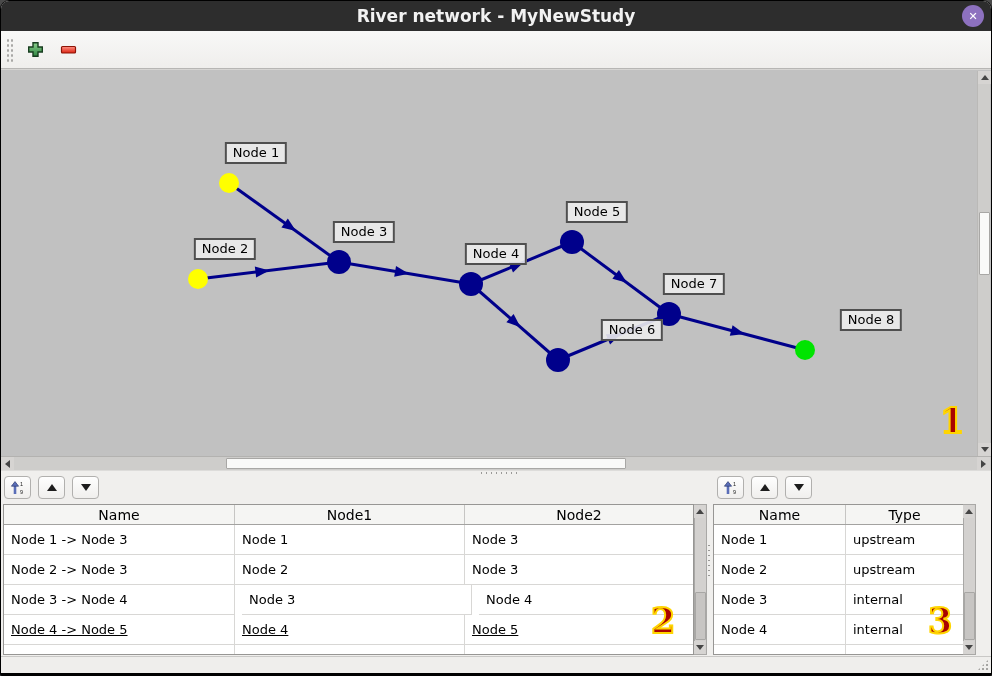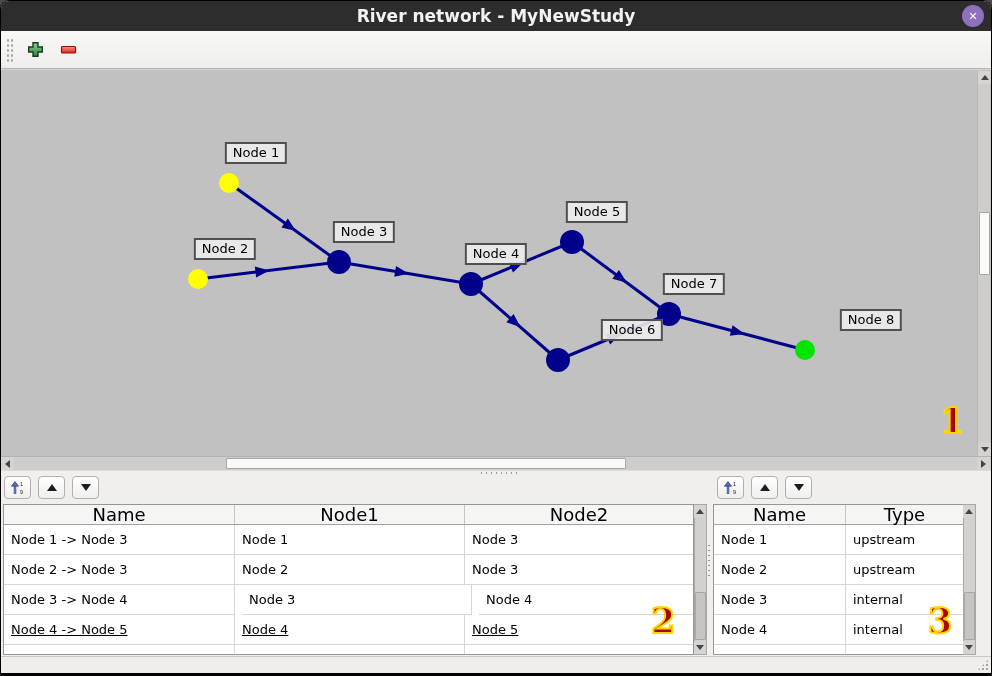--- a/index.html
+++ b/index.html
@@ -45,21 +45,21 @@
   .split-dots-v{position:absolute;left:706px;top:72px;width:5px;height:34px;
     background-image:radial-gradient(circle,#9a9997 0.8px,transparent 1.1px);background-size:4px 5px;}
   .btn-row{position:absolute;top:5px;display:flex;gap:7px;}
   .sq-btn{width:27px;height:23px;border:1px solid #b1b0ae;border-radius:4px;
     background:linear-gradient(#fefefe,#f0efed);display:flex;align-items:center;justify-content:center;padding:0;cursor:pointer;}
   .tri-icon-up{width:0;height:0;border-left:5px solid transparent;border-right:5px solid transparent;border-bottom:7px solid #1d1d1d;}
   .tri-icon-down{width:0;height:0;border-left:5px solid transparent;border-right:5px solid transparent;border-top:7px solid #1d1d1d;}
   
   .dtable{position:absolute;top:33px;height:151px;background:#fff;border:1px solid #97969-4;border:1px solid #979694;display:flex;flex-direction:column;overflow:hidden;}
   .thead{display:grid;height:20px;background:#f5f5f3;border-bottom:1px solid #a3a2a0;flex:0 0 auto;}
-  .th{display:flex;align-items:center;justify-content:center;font-size:18px;border-right:1px solid #c6c5c3;height:19px;cursor:pointer;}
+  .th{display:flex;align-items:center;justify-content:center;font-size:14px;border-right:1px solid #c6c5c3;height:19px;cursor:pointer;}
   .th:last-child{border-right:none;}
   .trow{display:grid;height:30px;flex:0 0 auto;}
   .td{line-height:29px;padding:0 7px;font-size:13px;border-right:1px solid #d8d7d5;border-bottom:1px solid #d8d7d5;overflow:hidden;white-space:nowrap;}
   .td:last-child{border-right:none;}
   .tfill{display:grid;flex:1 1 auto;}
   .tfill .td{border-bottom:none;height:100%;}
   .vscroll2{position:absolute;top:33px;width:13px;height:151px;background:#d3d1cf;border:1px solid #a9a8a6;}
   
   .statusbar{height:17px;background:#efeeec;border-top:1px solid #c9c8c6;position:relative;}
   .resize-grip{position:absolute;right:2px;bottom:2px;width:12px;height:12px;

